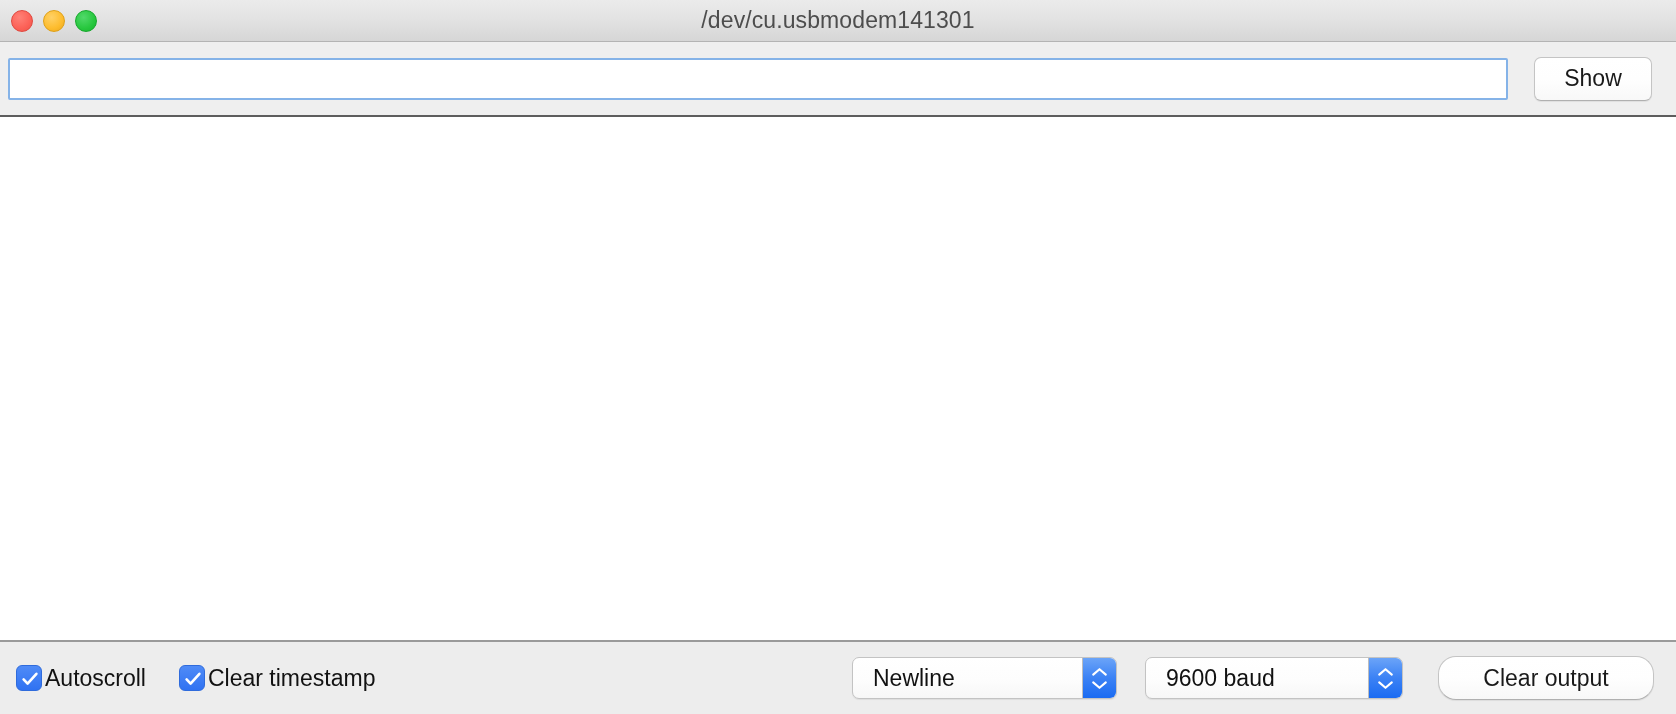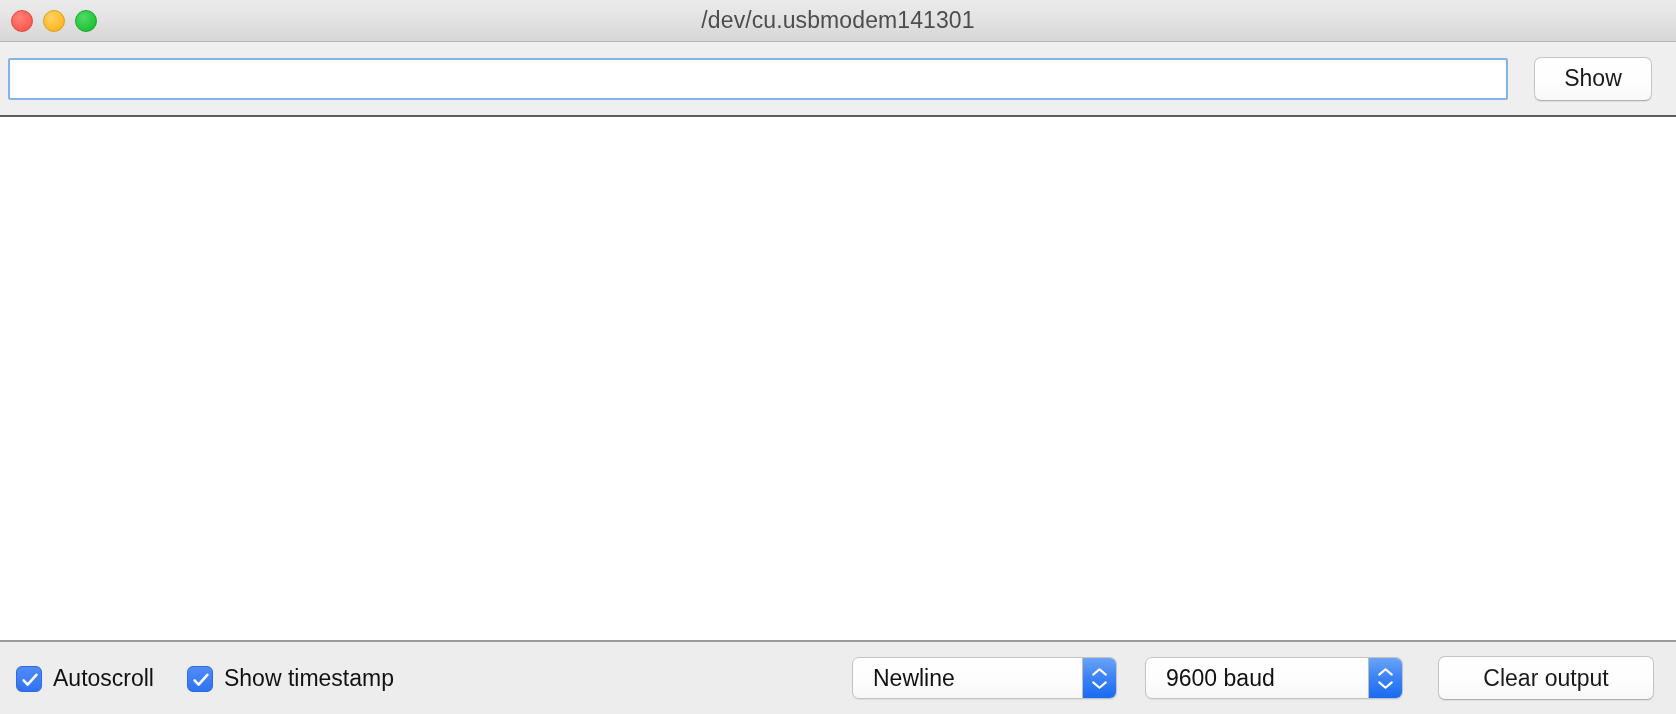--- a/index.html
+++ b/index.html
@@ -119,22 +119,22 @@
     height: 72px;
     background: #ededed;
     display: flex;
     align-items: center;
     padding: 0 22px 0 16px;
     position: relative;
   }
 
   .check-group {
     display: flex;
-    align-items: flex-end;
-    gap: 11px;
+    align-items: flex-start;
+    gap: 3px;
     margin-right: 33px;
     cursor: default;
   }
   .checkbox {
     width: 26px; height: 26px;
     border-radius: 6px;
     background: linear-gradient(to bottom, #4f8bf7 0%, #3072f2 100%);
     border: 1px solid #2f6bdc;
     position: relative;
     flex: 0 0 auto;
@@ -185,21 +185,21 @@
   .popup-baud { width: 258px; gap: 19px; }
 
   .clear-button {
     flex: 0 0 auto;
     width: 216px;
     height: 44px;
     margin-left: 35px;
     background: linear-gradient(to bottom, #ffffff 0%, #fefefe 50%, #f8f8f8 100%);
     border: 1px solid #c4c4c4;
     border-bottom-color: #b0b0b0;
-    border-radius: 7px;
+    border-radius: 18px;
     font-size: 23px;
     color: #1a1a1a;
     font-family: "Liberation Sans", "DejaVu Sans", sans-serif;
     box-shadow: 0 1px 1px rgba(0,0,0,0.07);
     cursor: default;
     padding: 0;
     line-height: 1;
   }
 </style>
 </head>
@@ -233,21 +233,21 @@
       </div>
       <span class="check-label">Autoscroll</span>
     </div>
 
     <div class="check-group">
       <div class="checkbox">
         <svg width="20" height="20" viewBox="0 0 20 20">
           <path d="M3.6 10.4 L7.6 14.6 L16.4 4.8" fill="none" stroke="#ffffff" stroke-width="2.6" stroke-linecap="round" stroke-linejoin="round"></path>
         </svg>
       </div>
-      <span class="check-label">Show timestamp</span>
+      <span class="check-label">Clear timestamp</span>
     </div>
 
     <div class="spacer"></div>
 
     <div class="popup popup-newline">
       <span class="popup-label">Newline</span>
       <span class="stepper">
         <svg width="17" height="10" viewBox="0 0 17 10">
           <path d="M2.2 7.6 L8.5 2.2 L14.8 7.6" fill="none" stroke="#ffffff" stroke-width="2.1" stroke-linecap="round" stroke-linejoin="round"></path>
         </svg>

